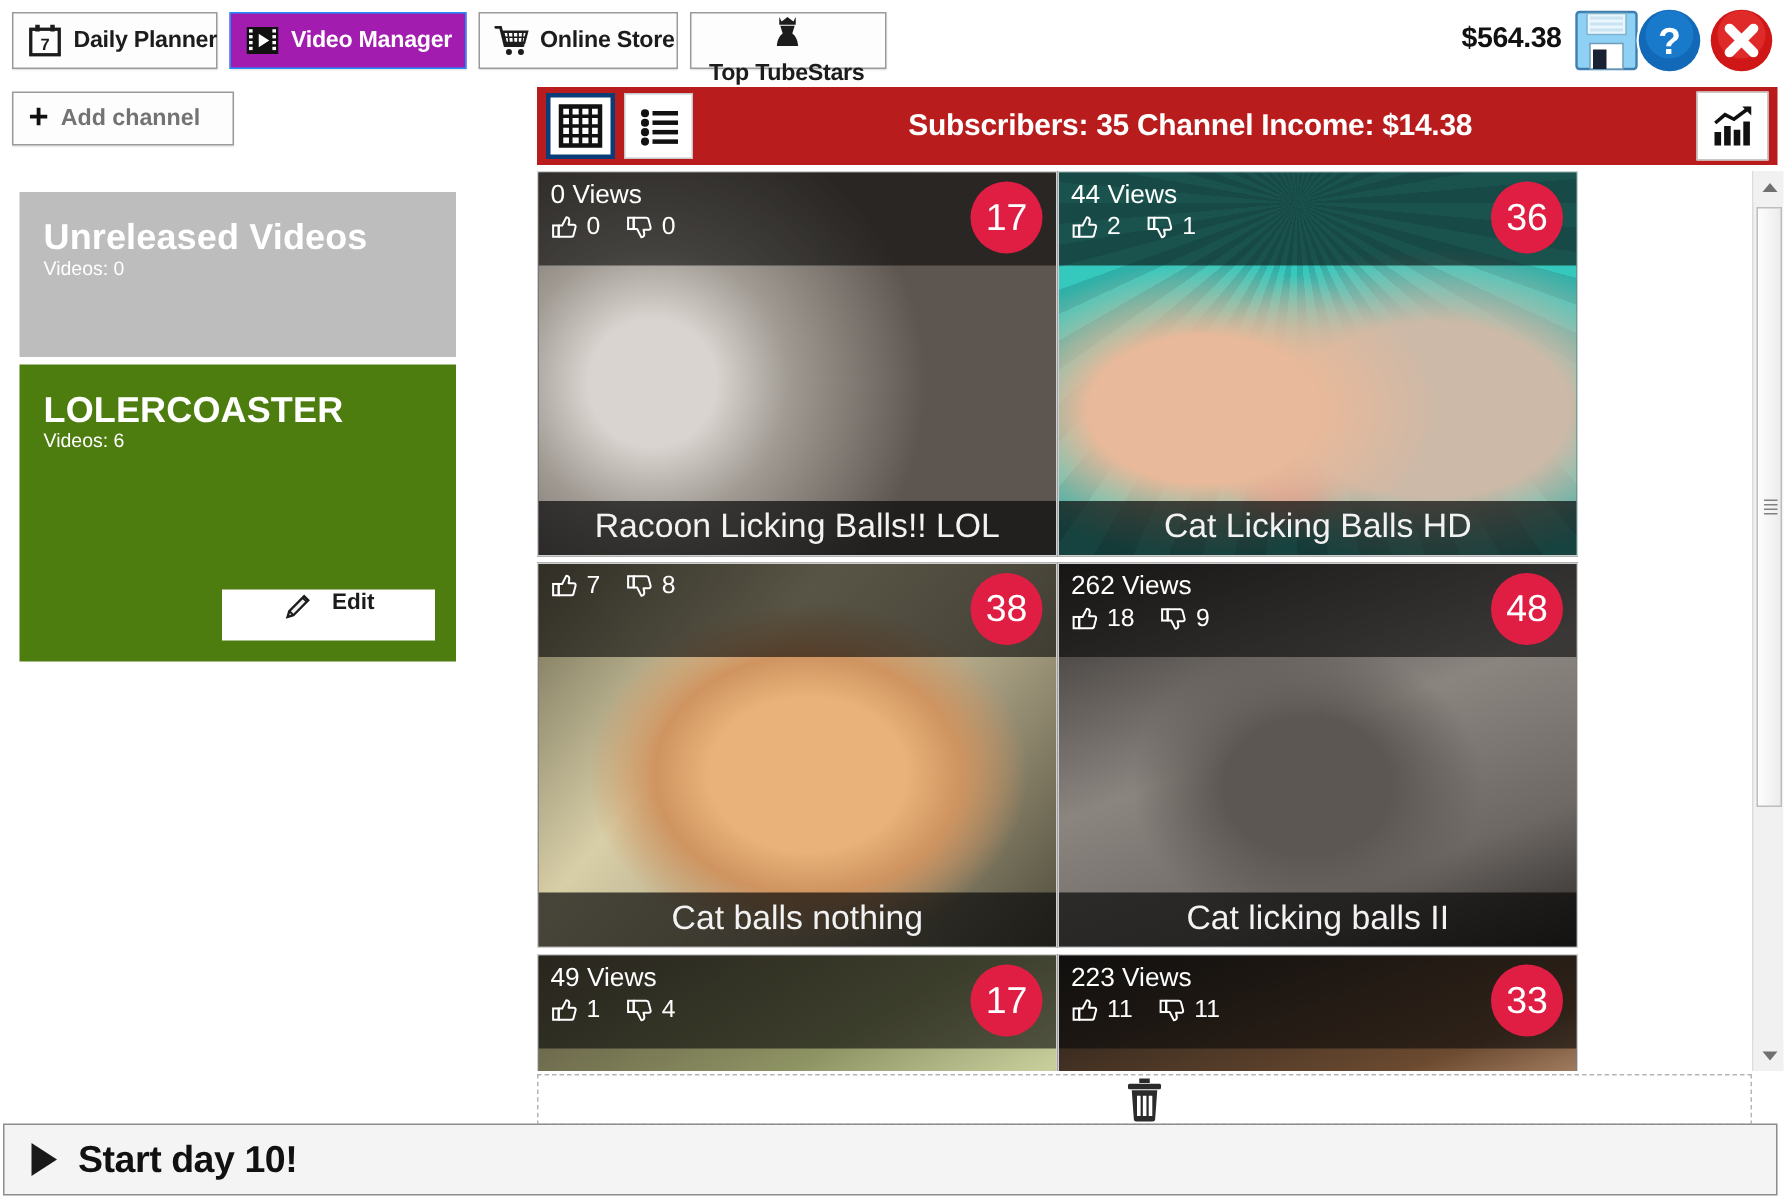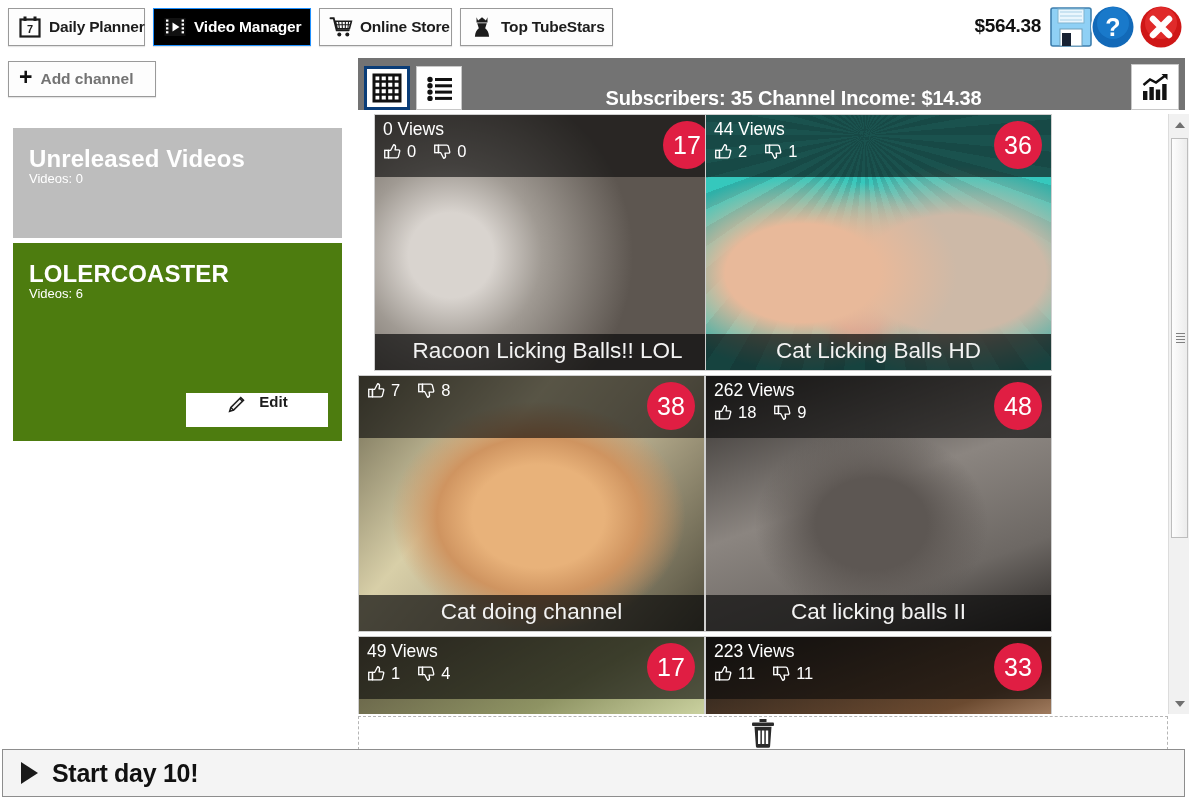--- a/index.html
+++ b/index.html
@@ -26,26 +26,26 @@
     border: 1px solid #9a9a9a;
     display: flex; align-items: center; gap: 7px;
     padding: 0 11px 0 9px;
     cursor: pointer;
     box-shadow: 0 1px 1px rgba(0,0,0,.10);
   }
   .navtab .lbl {
     font-size: 15.5px; font-weight: bold; color: #1c1c1c;
     letter-spacing: -.2px; white-space: nowrap;
   }
-  .navtab.active { background: #000000; border-color: #1e90ff; }
+  .navtab.active { background: #a21caf; border-color: #1e90ff; }
   .navtab.active .lbl { color: #ffffff; }
   #tab-daily  { left: 8px;   width: 137px; }
   #tab-video  { left: 153px; width: 158px; }
   #tab-store  { left: 319px; width: 133px; }
-  #tab-stars  { left: 460px; width: 153px; }
+  #tab-stars  { left: 460px; width: 131px; flex-direction: column; }
 
   .navicon { width: 24px; height: 24px; flex: 0 0 24px; display:block; }
 
   
   #money {
     position: absolute; right: 148px; top: 15px;
     font-size: 19px; font-weight: bold; color: #111;
     letter-spacing: -.3px;
   }
   .circbtn {
@@ -67,21 +67,21 @@
     display: flex; align-items: center; gap: 8px; padding-left: 10px;
     cursor: pointer; box-shadow: 0 1px 1px rgba(0,0,0,.10);
   }
   #add-channel .plus {
     font-size: 23px; font-weight: bold; color: #111; line-height: 1;
     margin-top: -3px;
   }
   #add-channel .lbl { font-size: 15.5px; font-weight: bold; color: #737373; }
 
   .channel-card {
-    position: absolute; left: 13px; width: 329px;
+    position: absolute; left: 13px; width: 291px;
     color: #ffffff; padding: 18px 0 0 16px;
   }
   .channel-card .cname {
     font-size: 24px; font-weight: bold; letter-spacing: .1px; line-height: 1.1;
   }
   .channel-card .ccount {
     font-size: 13px; font-weight: normal; margin-top: 0; line-height: 1.1;
   }
   #ch-unreleased { top: 73px; height: 110px; background: #bdbdbd; }
   #ch-unreleased .cname { color: #ffffff; }
@@ -90,22 +90,22 @@
     position: absolute; right: 14px; bottom: 14px;
     width: 142px; height: 34px; background: #ffffff;
     display: flex; align-items: flex-start; justify-content: center; gap: 11px;
     cursor: pointer;
   }
   #edit-btn .lbl { font-size: 15px; font-weight: bold; color: #1c1c1c; }
 
   
   #chanbar {
     position: absolute; left: 358px; top: 58px; width: 827px; height: 52px;
-    background: #737373;
-    display: flex; align-items: flex-end;
+    background: #b91c1c;
+    display: flex; align-items: center;
   }
   .viewbtn {
     width: 46px; height: 44px; margin-left: 6px;
     background: #ffffff; border: 1px solid #c8c8c8;
     display: flex; align-items: center; justify-content: center;
     cursor: pointer;
   }
   .viewbtn.sel { border: 3px solid #0a3d78; }
   #chanbar-stats {
     flex: 1; text-align: center;
@@ -123,21 +123,21 @@
   #gridwrap {
     position: absolute; left: 358px; top: 114px;
     width: 810px; height: 600px; overflow: hidden;
     background: #ffffff;
   }
   .tile {
     position: absolute; width: 347px; height: 257px;
     border: 1px solid #cfcfcf;
     background: #2b2b2b; overflow: hidden; cursor: pointer;
   }
-  #tile-0 { left: 16px;   top: 0px; }
+  #tile-0 { left: 0px;   top: 0px; }
   #tile-1 { left: 347px; top: 0px; }
   #tile-2 { left: 0px;   top: 261px; }
   #tile-3 { left: 347px; top: 261px; }
   #tile-4 { left: 0px;   top: 522px; }
   #tile-5 { left: 347px; top: 522px; }
 
   .thumb {
     position: absolute; inset: 0;
     background-size: cover; background-position: center;
   }
@@ -427,21 +427,21 @@
           <span class="grp">
             <svg width="19" height="19" viewBox="0 0 24 24">
               <path d="M7 13.5h2.8l3.6 7c1.8-.2 2.6-1.3 2.4-3.1l-.6-3.3h4.3c1.2 0 1.9-.8 1.6-2l-1.7-6.6c-.2-1-1-1.5-2-1.5H7z" fill="none" stroke="#fff" stroke-width="1.7" stroke-linejoin="round"></path>
               <rect x="2.2" y="4" width="4.6" height="9.5" fill="none" stroke="#fff" stroke-width="1.7"></rect>
             </svg>
             <span>8</span>
           </span>
         </div>
       </div>
       <div class="tile-badge">38</div>
-      <div class="tile-title">Cat doing channel</div>
+      <div class="tile-title">Cat balls nothing</div>
     </div>
 
     <div class="tile" id="tile-3">
       <div class="thumb" style="background:radial-gradient(ellipse at 48% 58%,#5d5753 0 22%,rgba(93,87,83,0) 46%),linear-gradient(160deg,#2e2b29,#8b8580 45%,#6d6864 75%,#2b2826)"></div>
       <div class="tile-topbar">
         <div class="tile-views">262 Views</div>
         <div class="tile-ratings">
           <span class="grp">
             <svg width="19" height="19" viewBox="0 0 24 24">
               <path d="M7 10.5h2.8l3.6-7c1.8.2 2.6 1.3 2.4 3.1l-.6 3.3h4.3c1.2 0 1.9.8 1.6 2l-1.7 6.6c-.2 1-1 1.5-2 1.5H7z" fill="none" stroke="#fff" stroke-width="1.7" stroke-linejoin="round"></path>

